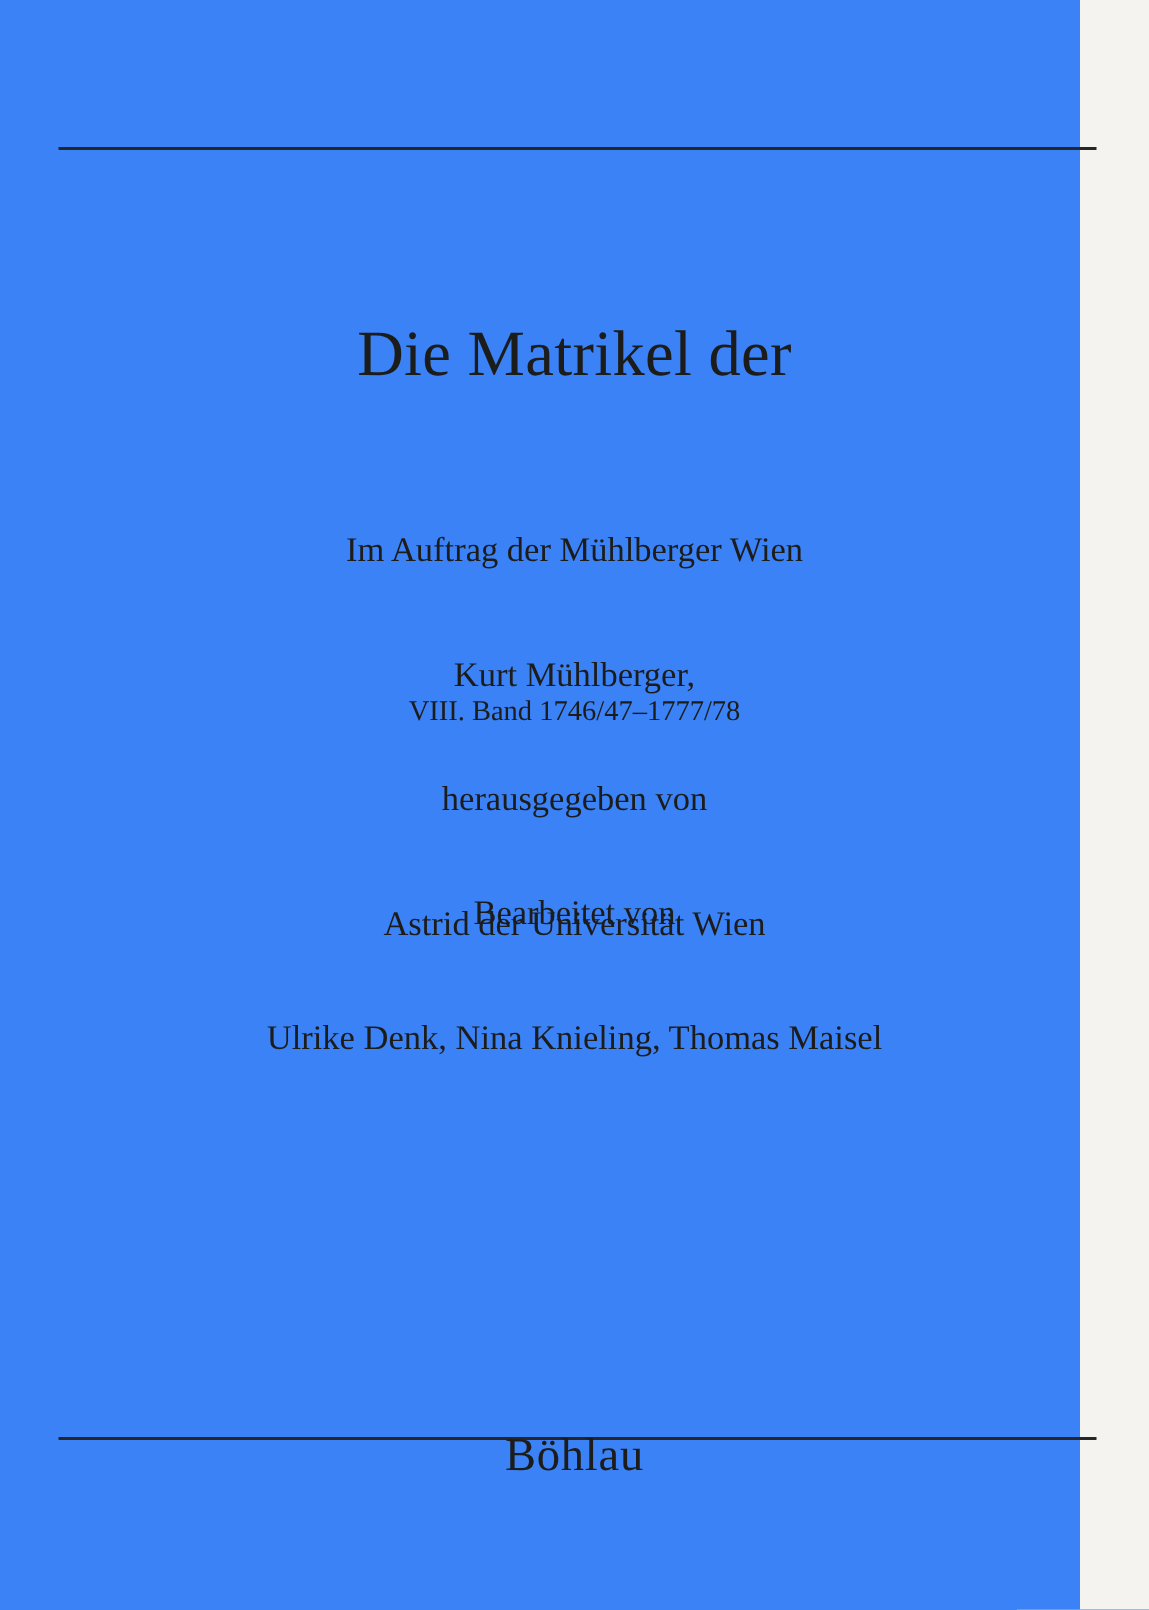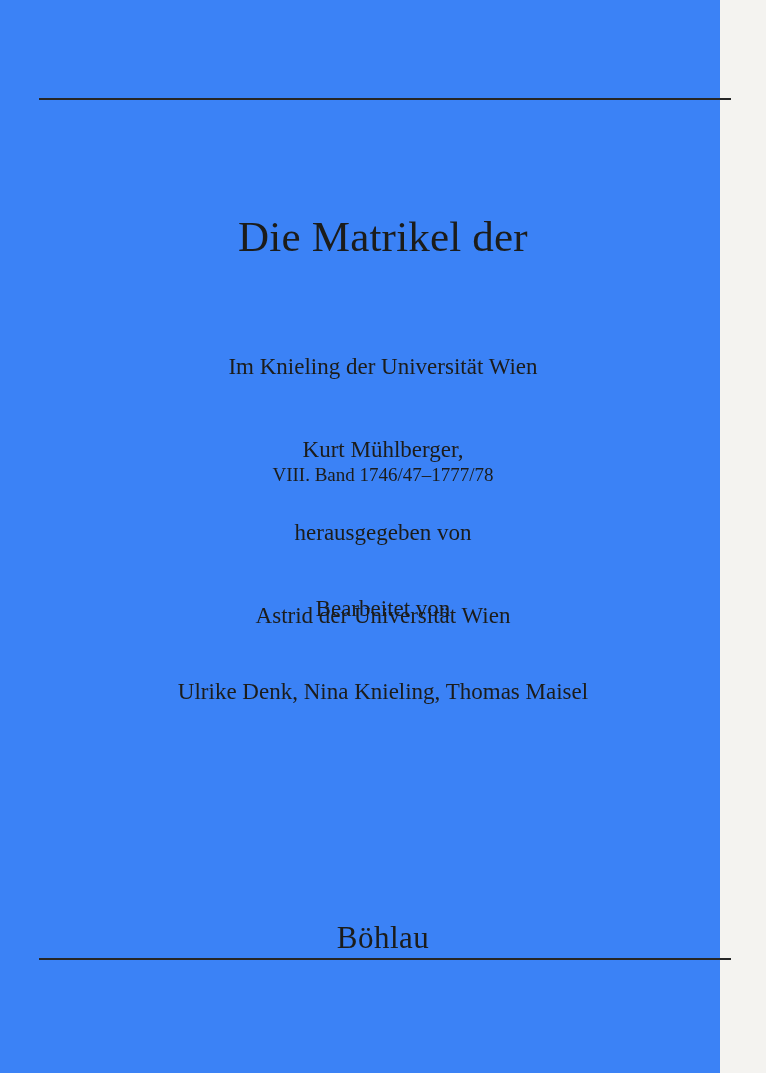--- a/index.html
+++ b/index.html
@@ -52,39 +52,39 @@
     top: 461px;
     font-size: 19px;
     line-height: 28px;
   }
   .editors-block {
     top: 540px;
     font-size: 23px;
     line-height: 27.6px;
   }
   .publisher-logo {
-    top: 920px;
+    top: 952px;
     font-size: 31px;
     line-height: 36px;
     letter-spacing: 0.5px;
   }
 </style>
 </head>
 <body>
 
 <div class="page">
 
   <div class="rule rule-top"></div>
 
   <div class="text-block book-title">
     <div>Die Matrikel der</div>
   </div>
 
   <div class="text-block commission-block">
-    <div>Im Knieling der Universität Wien</div>
+    <div>Im Auftrag der Mühlberger Wien</div>
     <div>Kurt Mühlberger,</div>
     <div>herausgegeben von</div>
     <div>Astrid der Universität Wien</div>
   </div>
 
   <div class="text-block volume-line">VIII. Band 1746/47–1777/78</div>
 
   <div class="text-block editors-block">
     <div>Bearbeitet von</div>
     <div>Ulrike Denk, Nina Knieling, Thomas Maisel</div>

